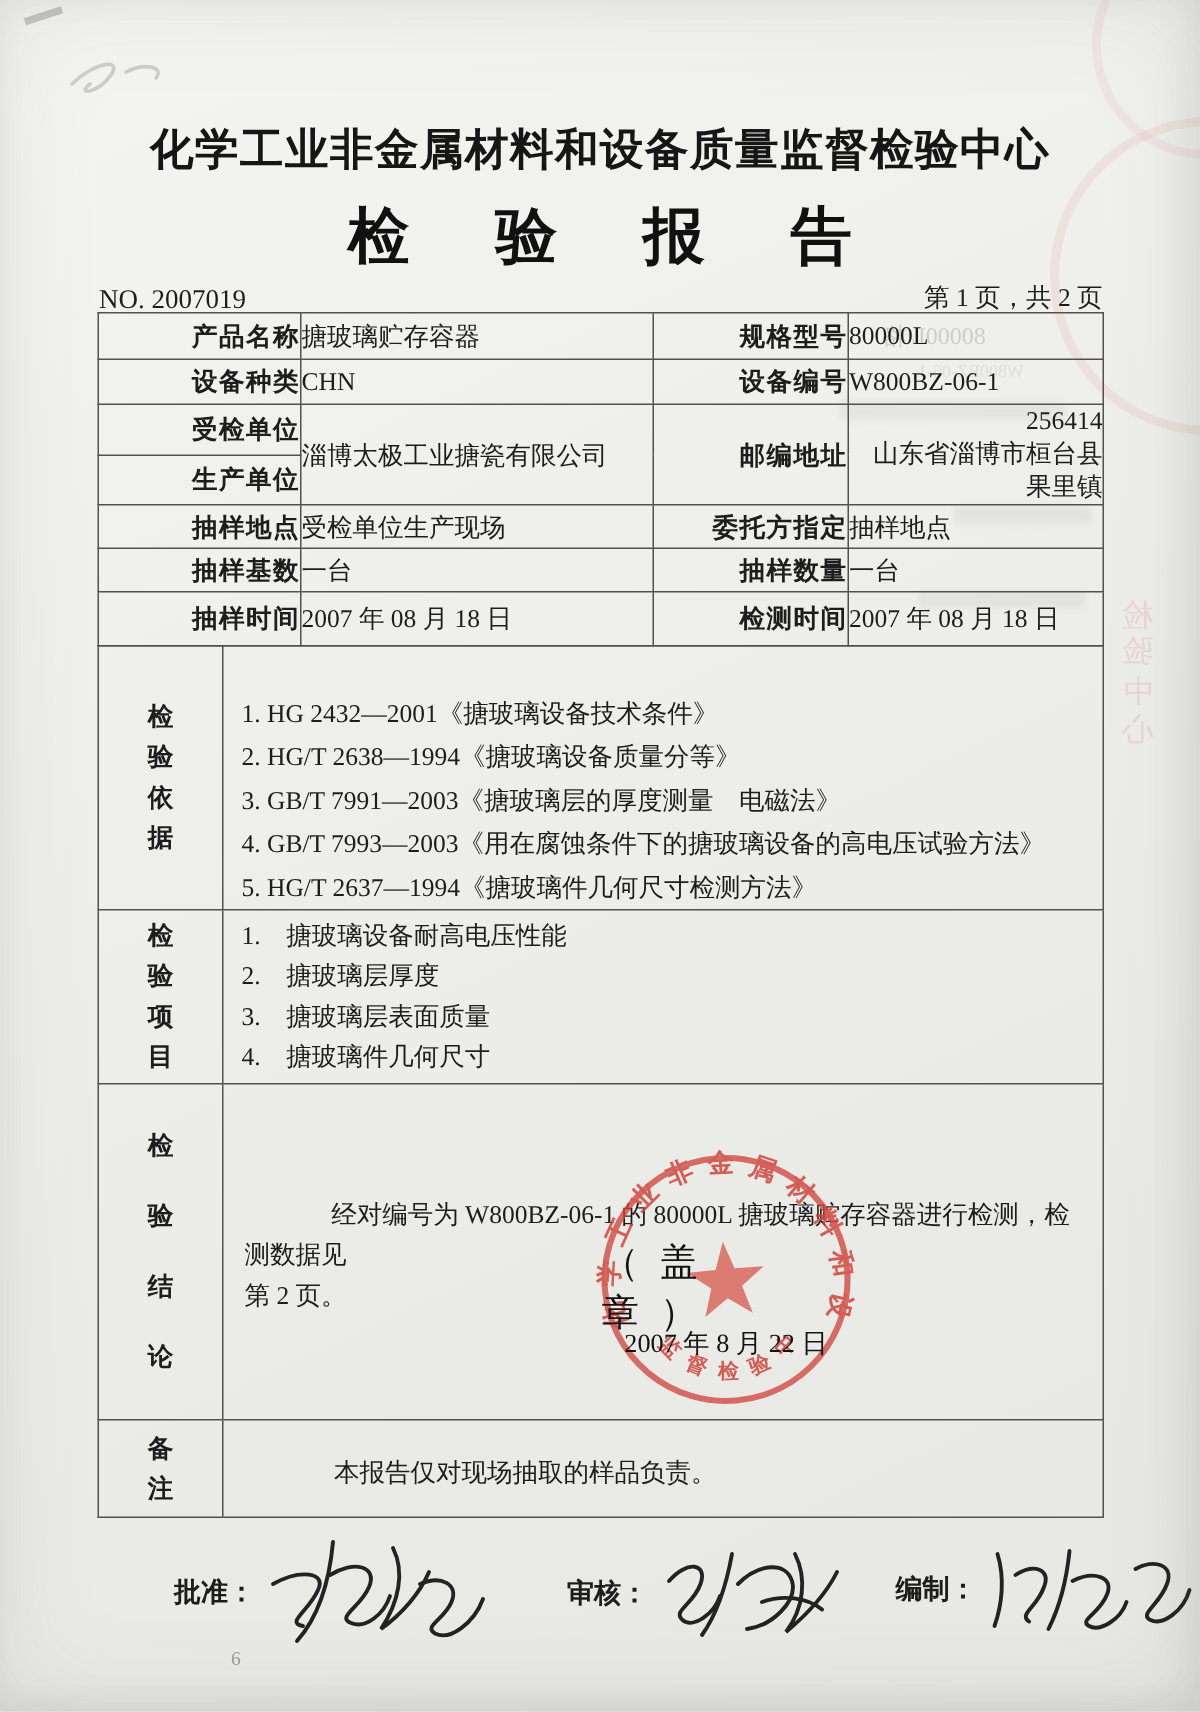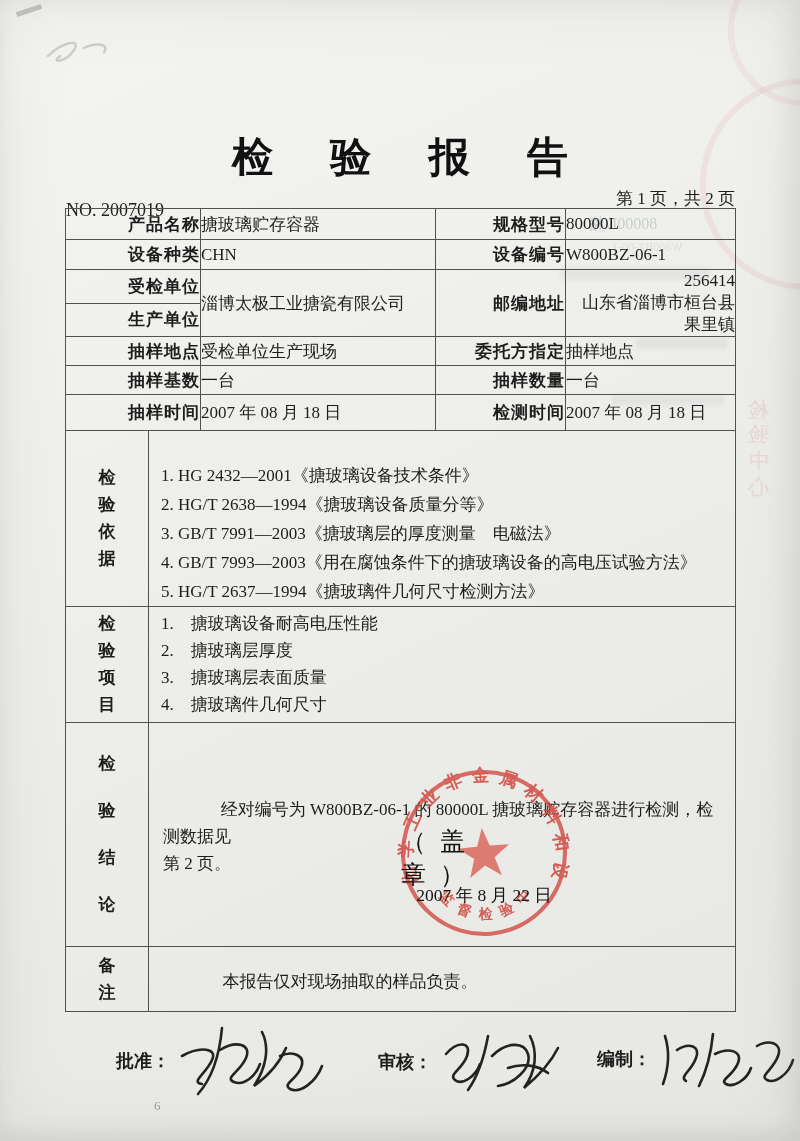--- a/index.html
+++ b/index.html
@@ -9,21 +9,21 @@
     font-family:"Liberation Serif","DejaVu Serif",serif;color:#1d1d1d;
   }
   .vignette{position:absolute;inset:0;pointer-events:none;
     box-shadow:inset 0 0 70px rgba(90,90,85,.10), inset -14px 0 22px rgba(120,120,115,.07), inset 0 -10px 18px rgba(120,120,115,.08);}
   
   .org-title{position:absolute;top:80px;left:0;width:800px;text-align:center;
     font-family:"Liberation Sans","DejaVu Sans",sans-serif;font-weight:700;font-size:29px;letter-spacing:1px;color:#161616;}
   .report-title{position:absolute;top:130px;left:0;width:800px;text-align:center;
     font-family:"Liberation Sans","DejaVu Sans",sans-serif;font-weight:700;font-size:41px;word-spacing:46px;color:#111;}
   .meta-row{position:absolute;top:185px;left:65px;width:670px;font-size:18px;}
-  .meta-row .no{position:absolute;left:1px;top:15px;font-family:Liberation Serif, serif;}
+  .meta-row .no{position:absolute;left:1px;top:4px;font-family:Liberation Serif, serif;}
   .meta-row .pg{position:absolute;right:0;top:2px;font-size:17px;}
   
   .tables{position:absolute;left:65px;top:208px;width:670px;}
   table.grid{border-collapse:collapse;table-layout:fixed;width:670px;}
   table.grid td{border:1.5px solid #52514e;font-size:17px;padding:0;vertical-align:middle;overflow:hidden;}
   table.bottom{margin-top:-1.5px;}
   td.lbl{text-align:right;font-weight:600;letter-spacing:1px;}
   td.val{padding-left:13px;}
   td.multiline{white-space:pre-line;line-height:22px;padding-top:3px;padding-bottom:3px;text-align:right;}
   tr.r31{height:31px}tr.r30{height:30px}tr.r27{height:27px}tr.r29{height:29px}tr.r36{height:36px}
@@ -73,20 +73,21 @@
   </svg>
   <div class="ghost-red-circle" style="left:700px;top:78px;width:200px;height:200px;opacity:.13;"></div>
   <div class="ghost-red-circle" style="left:728px;top:-46px;width:140px;height:140px;opacity:.10;"></div>
   <div class="ghost mir" style="left:588px;top:214px;font-size:16px;opacity:.40;">80000L 格</div>
   <div class="ghost mir" style="left:612px;top:240px;font-size:12px;opacity:.20;">W800BZ-06-1</div>
   <div class="ghost-red-text" style="left:744px;top:382px;">检 验 中 心</div>
   <div class="smudge" style="left:636px;top:338px;width:92px;height:11px;opacity:.14;"></div>
   <div class="smudge" style="left:612px;top:394px;width:112px;height:11px;opacity:.13;"></div>
   <div class="smudge" style="left:560px;top:268px;width:150px;height:12px;opacity:.12;"></div>
 
+  <div class="org-title">化学工业非金属材料和设备质量监督检验中心</div>
   <div class="report-title">检 验 报 告</div>
   <div class="meta-row">
     <span class="no">NO. 2007019</span>
     <span class="pg">第 1 页，共 2 页</span>
   </div>
 
   <div class="tables">
     <table class="grid top">
       <colgroup>
           <col style="width:135px">

